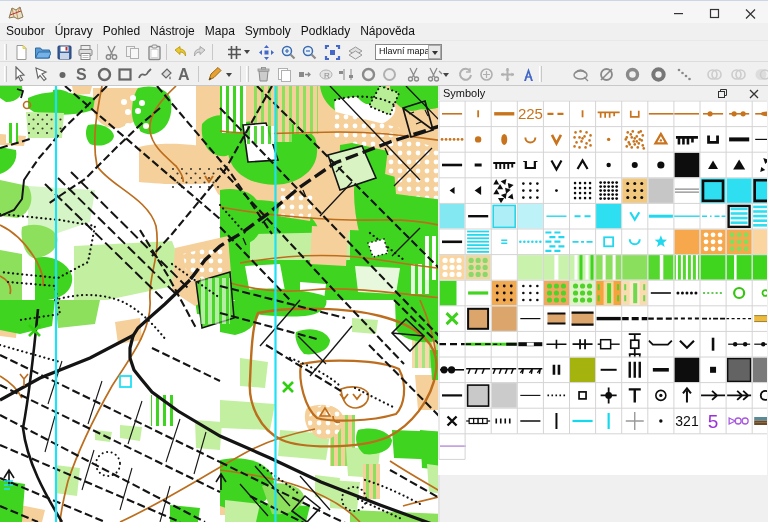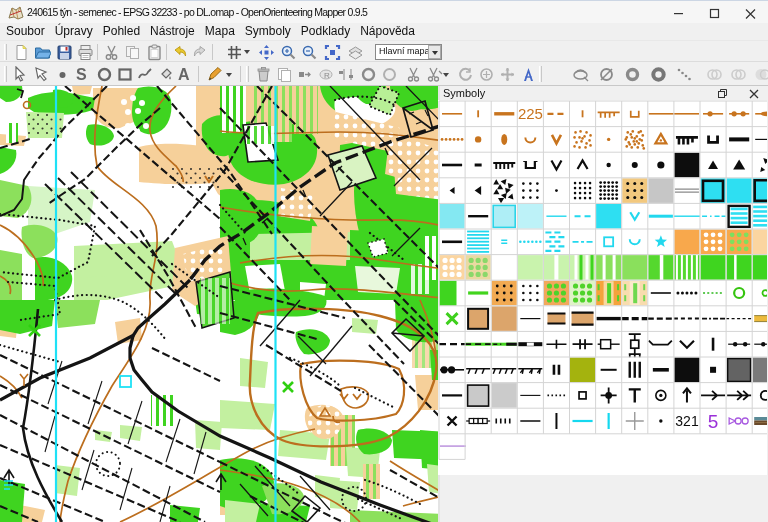--- a/index.html
+++ b/index.html
@@ -29,21 +29,20 @@
 .panelgrid{position:absolute;left:438px;top:100px}
 .mapedge{position:absolute;left:438px;top:86px;width:2px;height:436px;background:#e4e4e4}
 </style></head>
 <body>
 <div class="titlebar">
     <svg class="appicon" width="16" height="16" viewBox="0 0 16 16">
       <path d="M1,13 L4,3 L8,5 L12,2 L15,12 L10,14 L6,12 Z" fill="#e8e0c8" stroke="#8a7a50" stroke-width="1"></path>
       <path d="M4,3 L6,12 M8,5 L10,14 M12,2 L10,7" stroke="#b08040" stroke-width="0.8" fill="none"></path>
       <path d="M2,10 L13,6" stroke="#c03030" stroke-width="1" fill="none"></path>
     </svg>
-    <span class="title">240615 týn - semenec - EPSG 32233 - po DL.omap - OpenOrienteering Mapper 0.9.5</span>
     <div class="winbtns">
       <svg width="36" height="23" viewBox="0 0 36 23">
         <rect x="14" y="12" width="9" height="1.2" fill="#333"></rect>
       </svg>
       <svg width="36" height="23" viewBox="0 0 36 23">
         <rect x="14.5" y="8.5" width="8" height="8" fill="none" stroke="#333" stroke-width="1.2"></rect>
       </svg>
       <svg width="36" height="23" viewBox="0 0 36 23">
         <path d="M14,8.5 L23,17.5 M23,8.5 L14,17.5" stroke="#333" stroke-width="1.2"></path>
       </svg>

